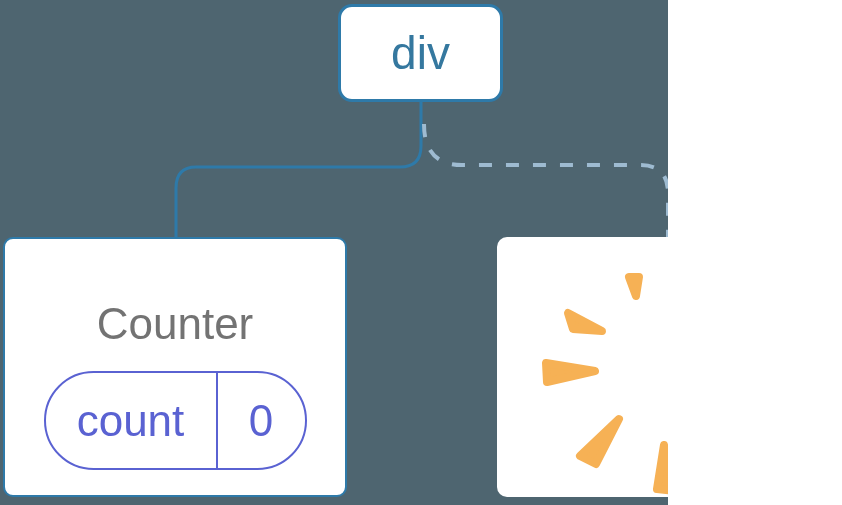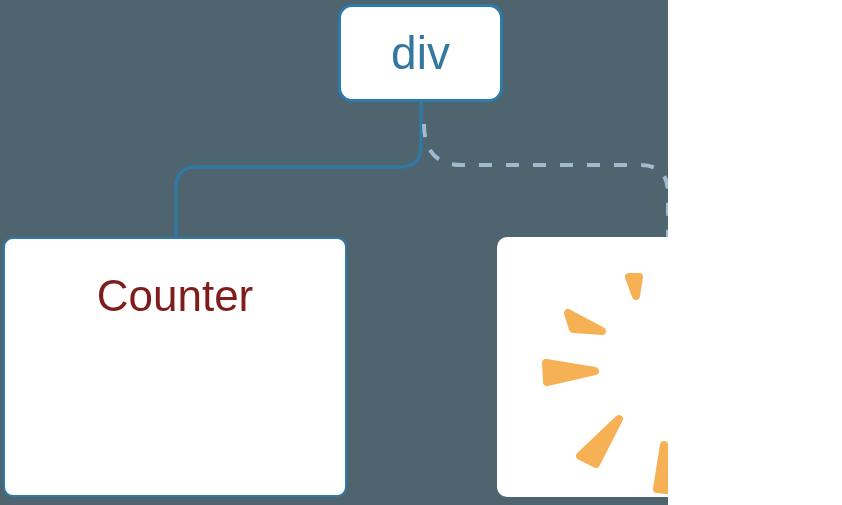--- a/index.html
+++ b/index.html
@@ -36,24 +36,24 @@
     width: 344px; height: 260px;
     box-sizing: border-box;
     background: #ffffff;
     border: 2px solid #2E7AA9;
     border-radius: 10px;
     display: flex;
     flex-direction: column;
     align-items: center;
   }
   .card-title {
-    margin-top: 32px;
+    margin-top: 60px;
     font-size: 44px;
     line-height: 50px;
-    color: #7f1d1d;
+    color: #737373;
   }
   .state-pill {
     margin-top: 22px;
     width: 263px; height: 99px;
     box-sizing: border-box;
     border: 2px solid #5A62D2;
     border-radius: 50px;
     display: flex;
     color: #5A62D2;
     font-size: 44px;
@@ -90,20 +90,24 @@
     <path d="M421 101 V146 Q421 167 400 167 H196 Q176 167 176 188 V238" fill="none" stroke="#2E7AA9" stroke-width="3"></path>
     <path d="M424 124 Q424 165 462 165 H640 Q668 165 668 193 V238" fill="none" stroke="#9EBBD1" stroke-width="4" stroke-dasharray="13 14"></path>
   </svg>
 
   <div class="node-div">
     <span>div</span>
   </div>
 
   <div class="card-counter">
     <div class="card-title">Counter</div>
+    <div class="state-pill">
+      <div class="state-key">count</div>
+      <div class="state-value">0</div>
+    </div>
   </div>
 
   <div class="card-removed">
     <svg class="poof-svg" viewBox="0 0 341 260" xmlns="http://www.w3.org/2000/svg">
       <g fill="#F6B155" stroke="#F6B155" stroke-width="8" stroke-linejoin="round" stroke-linecap="round">
         <polygon points="132,40 142,40 139,59"></polygon>
         <polygon points="184,21 200,29 181,57"></polygon>
         <polygon points="226,94 266,65 271,78"></polygon>
         <polygon points="71,76 76,92 105,94"></polygon>
         <polygon points="49,126 50,145 98,134"></polygon>

